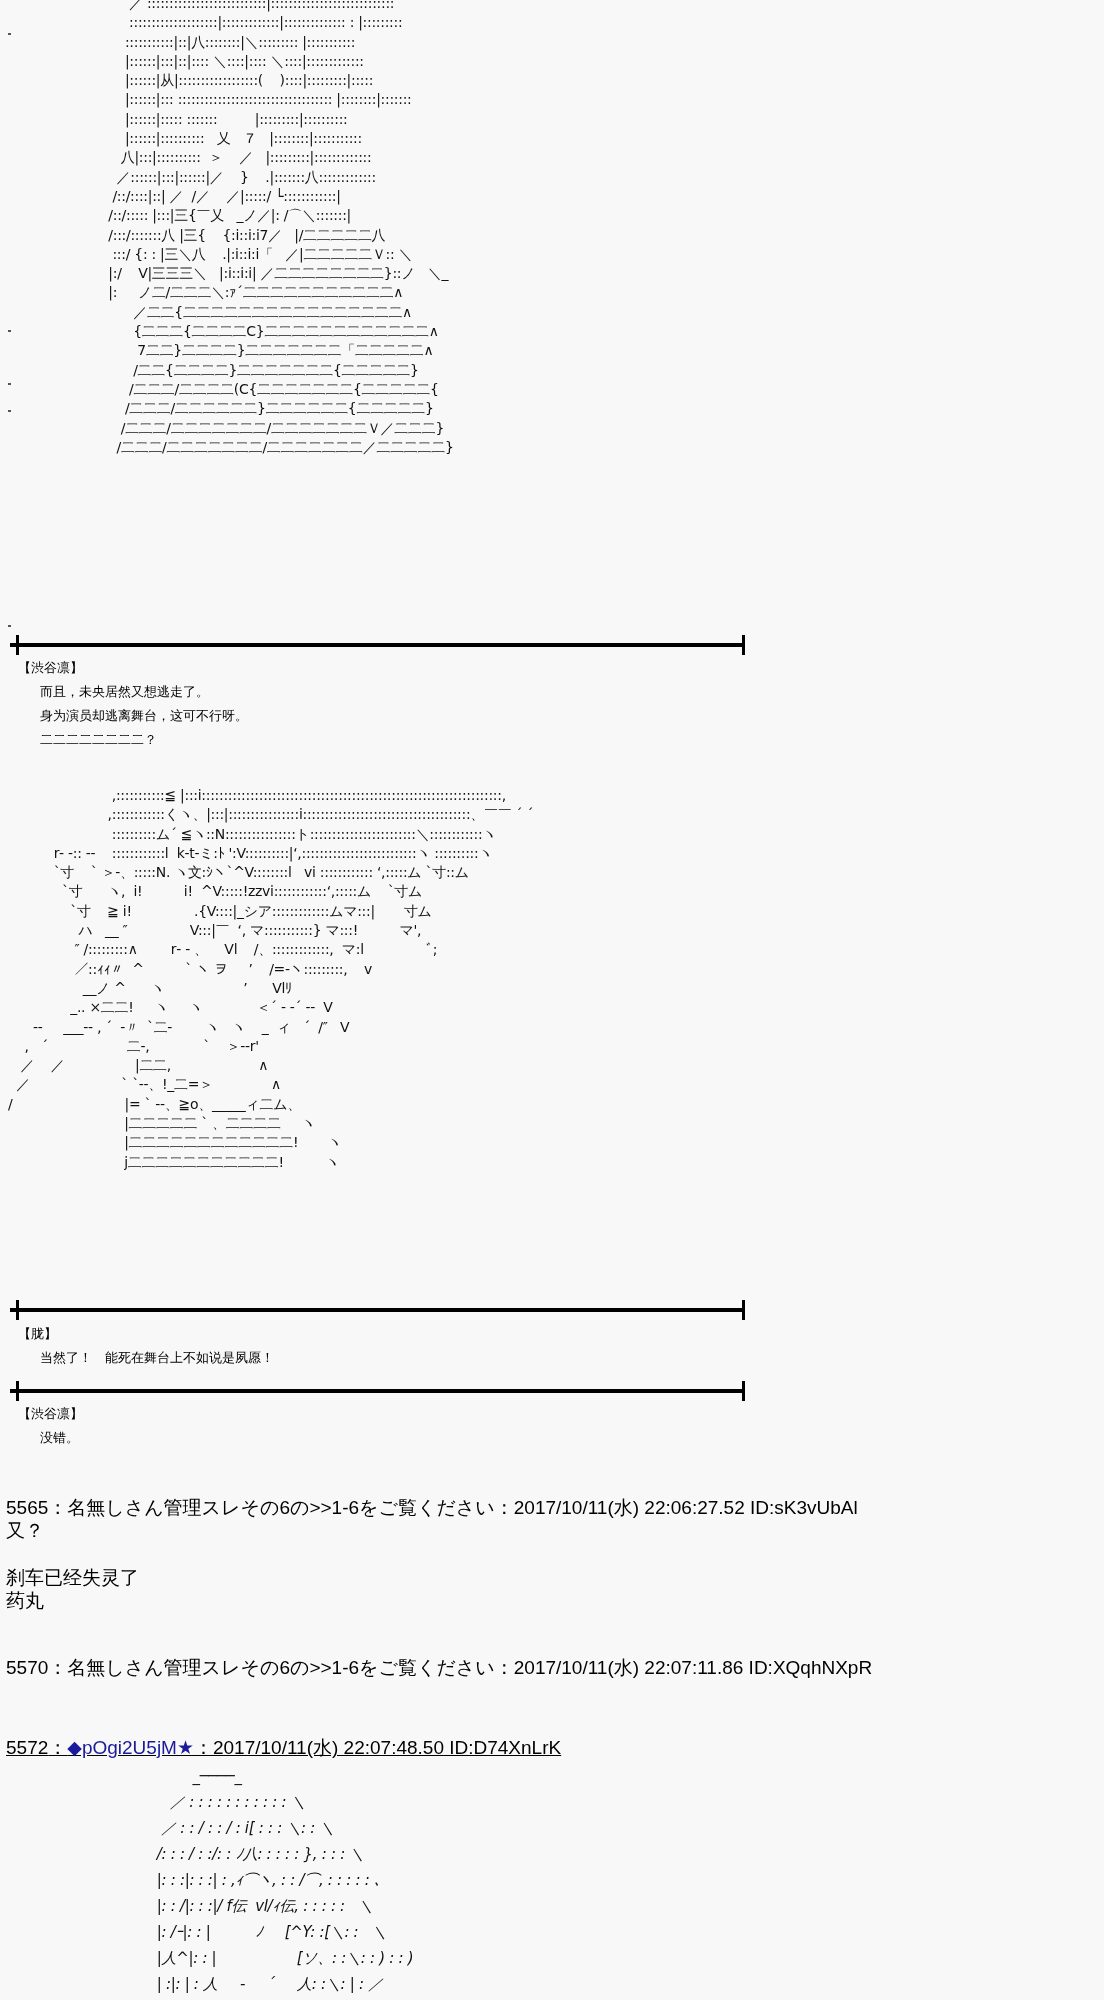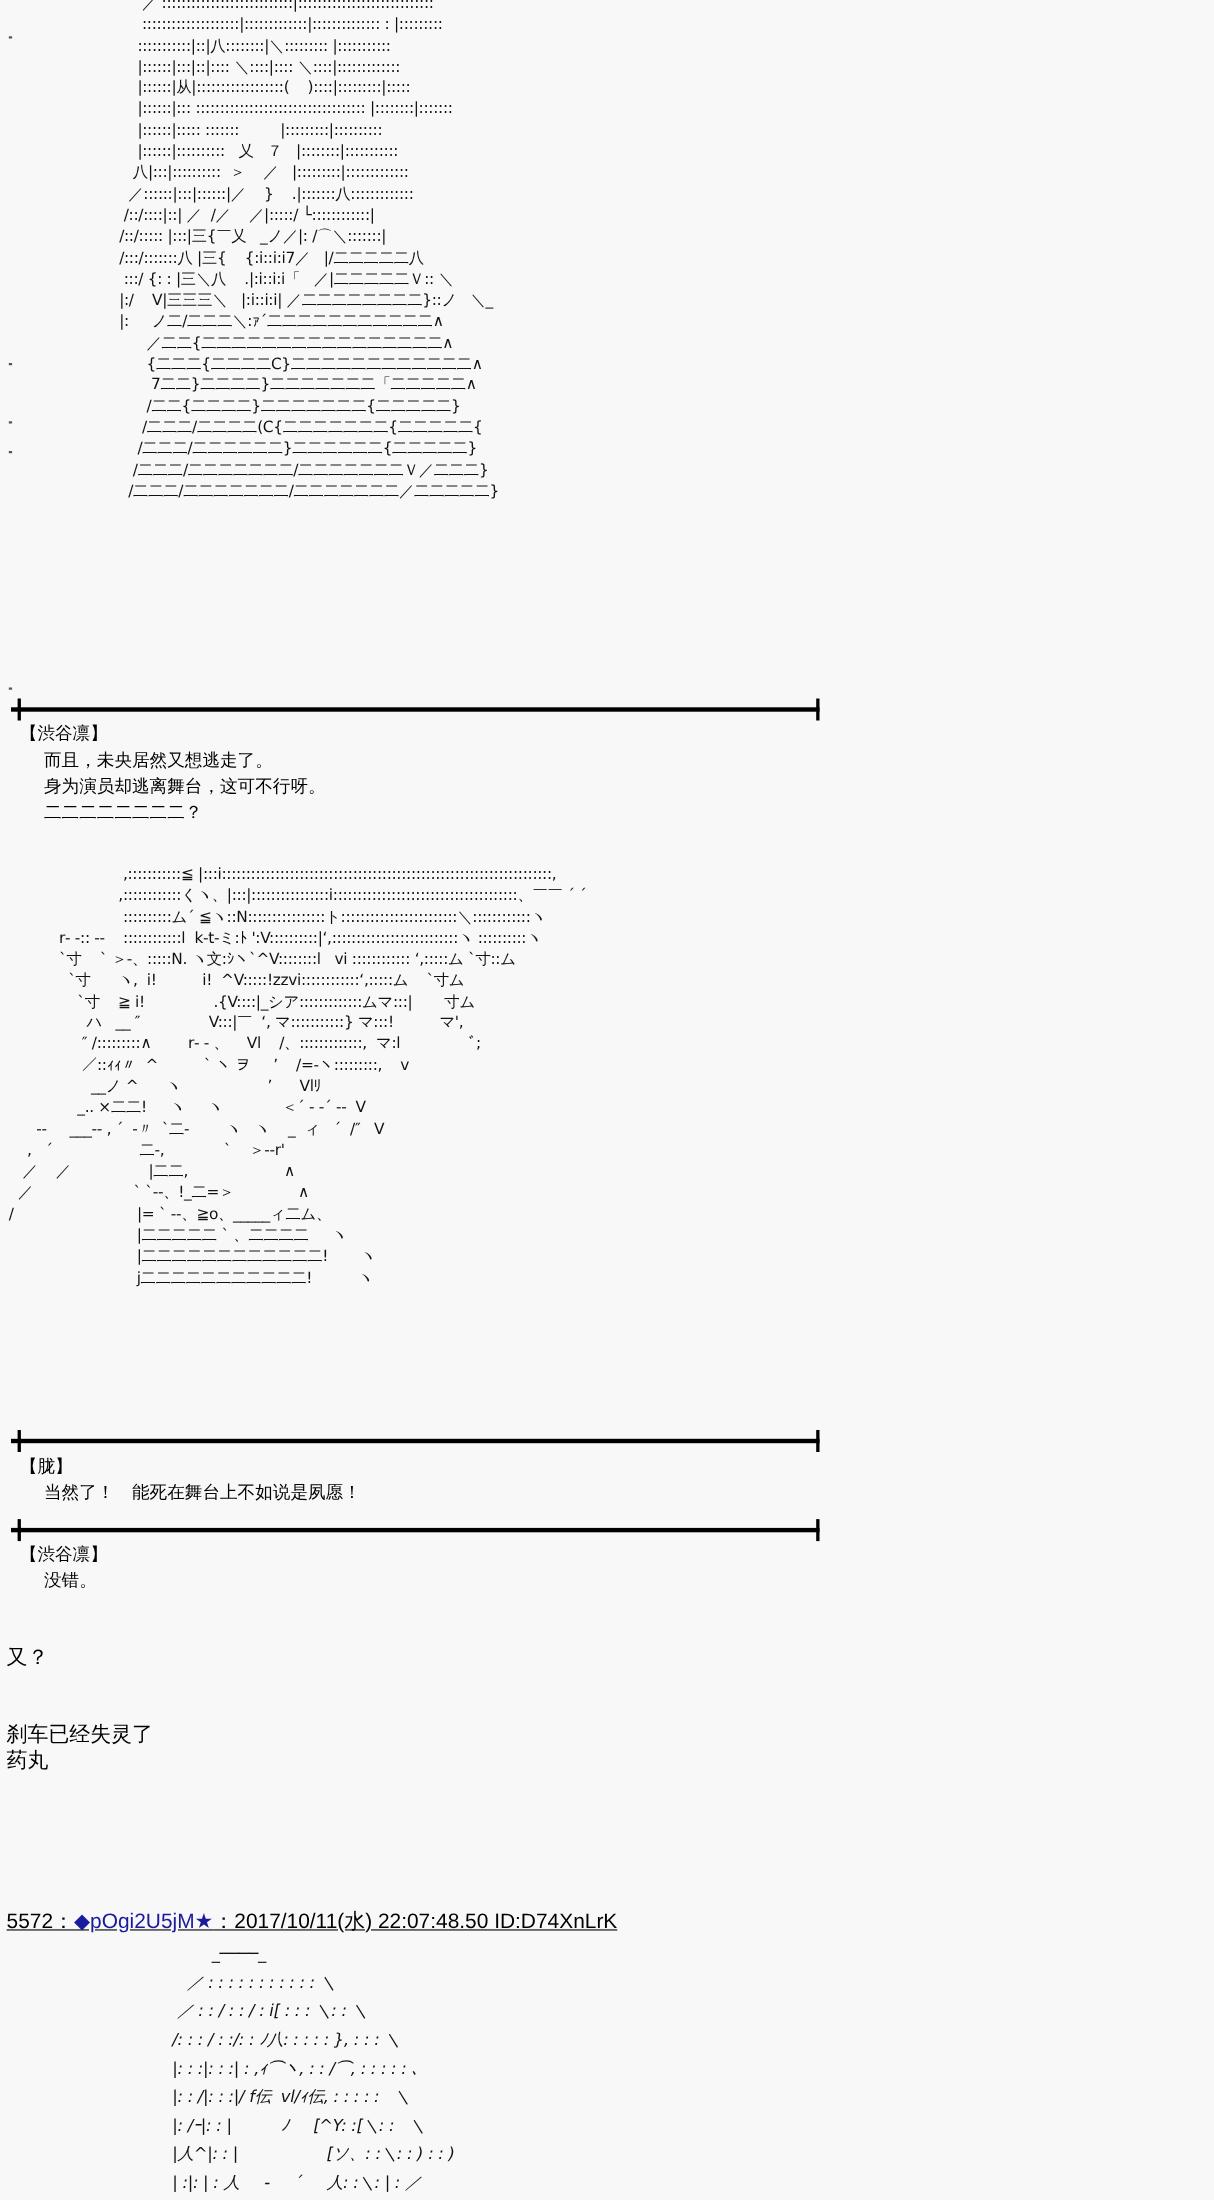--- a/index.html
+++ b/index.html
@@ -10,21 +10,21 @@
   }
   .aa {
     position:absolute; margin:0; white-space:pre;
     font-family:"DejaVu Sans", sans-serif;
     font-size:14px; line-height:19.3px; color:#111; letter-spacing:-0.3px;
   }
   .sep { position:absolute; left:10px; width:735px; height:4px; background:#000; }
   .sep .tick { position:absolute; top:-8px; width:3px; height:20px; background:#000; }
   .sep .tick.l { left:6px; }
   .sep .tick.r { right:0px; }
-  .dlg { position:absolute; left:18px; font-size:16px; line-height:24px; }
+  .dlg { position:absolute; left:18px; font-size:13px; line-height:24px; }
   .dlg .speaker { display:block; }
   .dlg .line { display:block; padding-left:22px; }
   .post { position:absolute; left:6px; font-size:19px; line-height:23px; }
   .post .hdr { display:block; white-space:nowrap; }
   .post .body { display:block; }
   .trip { color:#1a1a9c; }
   .edge-dot { position:absolute; left:8px; width:3px; height:2px; background:#555; }
 </style>
 </head>
 <body>
@@ -107,29 +107,35 @@
   <div class="tick l"></div>
   <div class="tick r"></div>
 </div>
 
 <div class="dlg" style="top:1402px;">
   <span class="speaker">【渋谷凛】</span>
   <span class="line">没错。</span>
 </div>
 
 <div class="post" style="top:1496px;">
+  <span class="hdr">
+    <span>5565</span><span>：</span><span>名無しさん管理スレその6の&gt;&gt;1-6をご覧ください</span><span>：2017/10/11(水) 22:06:27.52 ID:sK3vUbAl</span>
+  </span>
   <span class="body">又？</span>
 </div>
 
 <div class="post" style="top:1566px;">
   <span class="body">刹车已经失灵了</span>
   <span class="body">药丸</span>
 </div>
 
 <div class="post" style="top:1656px;">
+  <span class="hdr">
+    <span>5570</span><span>：</span><span>名無しさん管理スレその6の&gt;&gt;1-6をご覧ください</span><span>：2017/10/11(水) 22:07:11.86 ID:XQqhNXpR</span>
+  </span>
 </div>
 
 <div class="post" style="top:1736px;text-decoration:underline;">
   <span class="hdr">
     <span>5572</span><span>：</span><span class="trip">◆pOgi2U5jM★</span><span>：2017/10/11(水) 22:07:48.50 ID:D74XnLrK</span>
   </span>
 </div>
 
 <pre class="aa" id="art-2" style="left:112px; top:1763px; font-size:15px; line-height:26px;font-style:italic;">                  _────_
              ／ : : : : : : : : : : : ＼

